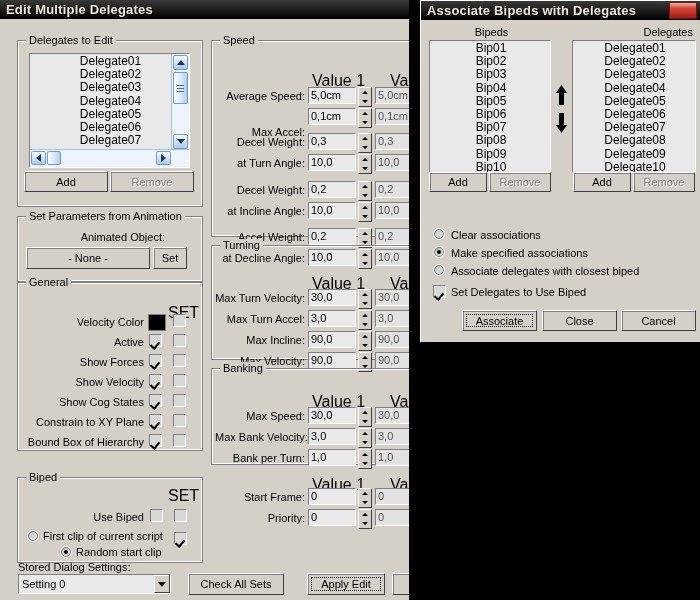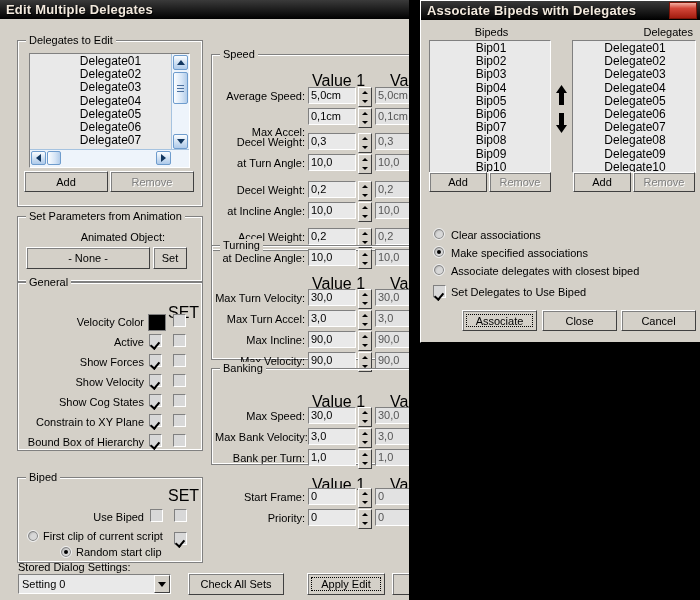--- a/index.html
+++ b/index.html
@@ -238,21 +238,21 @@
     <div class="hdr" style="left:168px;top:467px;">SET</div>
     <div class="lbl r" style="left:40px;top:491px;width:104px;">Use Biped</div>
     <div class="cb" style="left:150px;top:489px;"></div>
     <div class="cb" style="left:174px;top:489px;"></div>
     <div class="rb" style="left:27px;top:510px;"></div>
     <div class="lbl" style="left:43px;top:510px;">First clip of current script</div>
     <div class="rb on" style="left:60px;top:526px;"></div>
     <div class="lbl" style="left:76px;top:526px;">Random start clip</div>
     <div class="cb on" style="left:174px;top:512px;"></div>
 
-    <div class="group" style="left:211px;top:20px;width:230px;height:195px;margin-top:14px;">
+    <div class="group" style="left:211px;top:20px;width:230px;height:195px;">
       <span class="grouplbl">Speed</span>
     </div>
     <div class="hdr" style="left:312px;top:52px;">Value 1</div>
     <div class="hdr" style="left:390px;top:52px;">Value 2</div>
     <div id="speed-rows">
           <div class="lbl r" style="left: 215px; top: 70px; width: 90px;">Average Speed:</div>
           <div class="field" style="left: 308px; top: 67px; width: 48px; height: 17px;">5,0cm</div>
           <div class="spin" style="left: 358px; top: 67px;">
             <div>
               <span class="ar up"></span>

